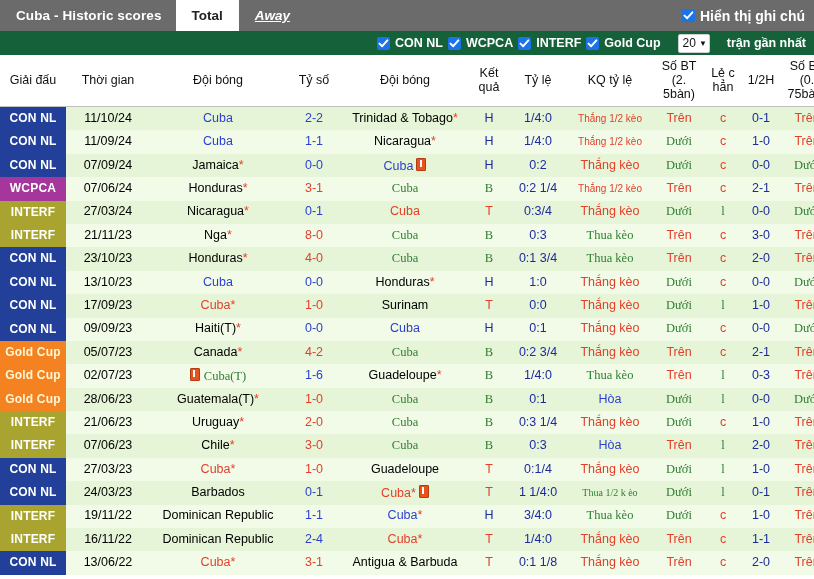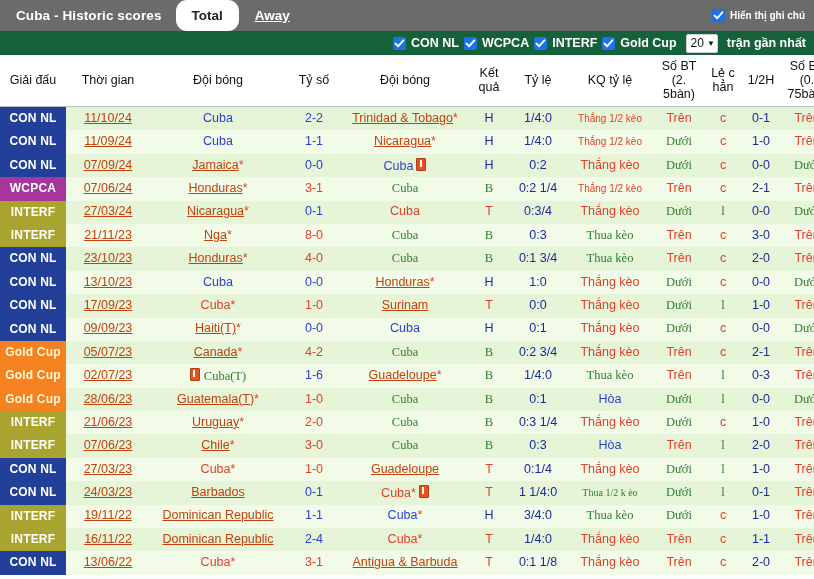--- a/index.html
+++ b/index.html
@@ -17,45 +17,45 @@
     position:relative;
   }
   .topbar-title{
     display:flex;align-items:center;padding:0 14px 0 16px;
     color:#ffffff;font-size:13.5px;font-weight:bold;letter-spacing:.1px;
   }
   .tab{
     display:flex;align-items:center;padding:0 16px;font-size:13.5px;font-weight:bold;
     color:#ffffff;cursor:pointer;
   }
-  .tab.active{background:#ffffff;color:#222222;border-radius:11px;}
-  .tab.link{text-decoration:underline;}
+  .tab.active{background:#ffffff;color:#222222;}
+  .tab.link{text-decoration:underline;font-style:italic;}
   .topbar-right{
     margin-left:auto;display:flex;align-items:center;padding-right:9px;gap:5px;
   }
-  .topbar-right .lbl{color:#ffffff;font-size:10px;font-weight:bold;}
+  .topbar-right .lbl{color:#ffffff;font-size:14px;font-weight:bold;}
 
   
   .cbx{
     width:13px;height:13px;border-radius:2px;background:#1a73e8;
     display:inline-flex;align-items:center;justify-content:center;
     flex:0 0 auto;cursor:pointer;
   }
   .cbx svg{display:block;}
 
   
   .filterbar{
     height:24px;background:#14613a;display:flex;align-items:center;
     justify-content:flex-end;padding-right:8px;gap:5px;
   }
   .filterbar .lbl{color:#ffffff;font-size:12.5px;font-weight:bold;}
   .filterbar .sel{
     background:#ffffff;color:#111;font-size:12px;border:1px solid #cfcfcf;
     height:17px;line-height:15px;padding:0 2px 0 4px;border-radius:2px;
-    display:inline-flex;align-items:center;gap:3px;cursor:pointer;margin:0 4px;
+    display:inline-flex;align-items:center;gap:3px;cursor:pointer;margin:0 12px;
   }
   .sel .arrow{font-size:8px;line-height:1;transform:translateY(1px);}
 
   
   table{border-collapse:collapse;width:814px;table-layout:fixed;}
   thead th{
     background:#ffffff;color:#111111;font-size:12.5px;font-weight:normal;
     padding:4px 1px 5px 1px;vertical-align:middle;line-height:1.12;
     border-bottom:1px solid #bfbfbf;
   }
@@ -76,21 +76,21 @@
   }
   .b-connl{background:#22409a;}
   .b-wcpca{background:#a5369b;}
   .b-interf{background:#a9a430;}
   .b-goldcup{background:#f58220;color:#fff7d6;}
 
   
   .c-blue{color:#2b3fcf;}
   .c-red{color:#e2402a;}
   .c-green{color:#2f7d32;font-family:Liberation Serif, serif;}
-  .c-dark{color:#c2410c;text-decoration:underline;}
+  .c-dark{color:#000000;}
   .c-navy{color:#1c2a9e;}
 
   .two-line{white-space:normal;line-height:1.02;font-size:10px;display:block;padding:0 1px;}
 
   .star{color:#e2402a;}
 
   
   .card{
     display:inline-block;width:8px;height:11px;background:#e8521c;
     border:1px solid #b33c10;border-radius:1px;position:relative;

